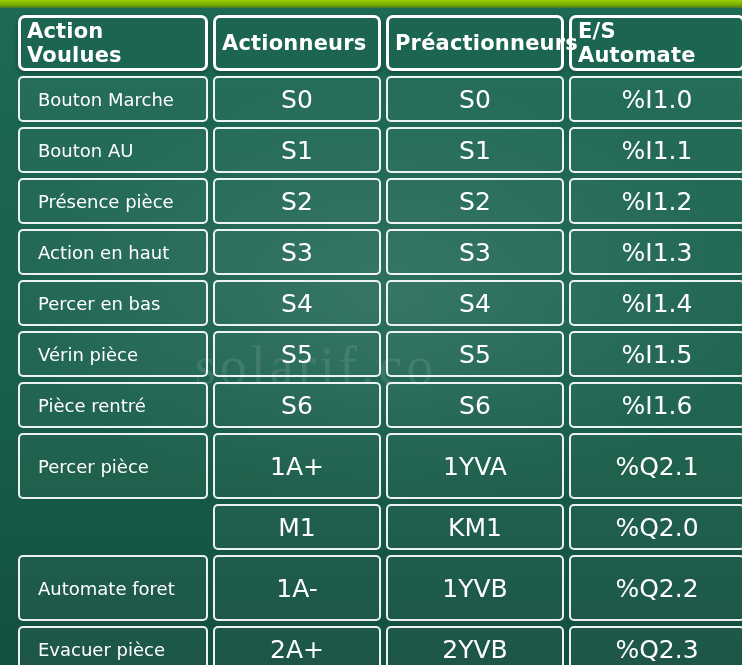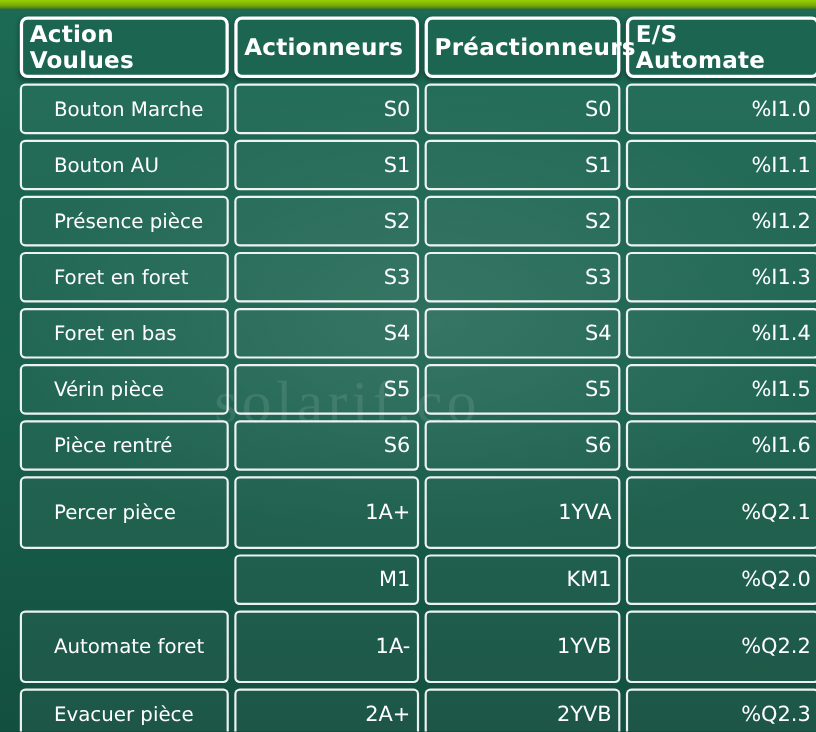--- a/index.html
+++ b/index.html
@@ -72,30 +72,30 @@
     letter-spacing: 0.2px;
     box-shadow: 0 2px 5px rgba(0,0,0,0.35);
   }
   th.hd.left {
     text-align: left;
   }
   td.cell {
     border: 2px solid rgba(255,255,255,0.92);
     border-radius: 5px;
     color: #ffffff;
-    font-size: 19px;
+    font-size: 25px;
     height: 42px;
-    text-align: right;
+    text-align: center;
     padding: 0 6px;
     background: rgba(255,255,255,0.045);
     font-family: "DejaVu Sans", sans-serif;
   }
   td.cell.label {
     text-align: left;
-    padding-left: 29px;
+    padding-left: 18px;
     font-size: 18px;
   }
   td.cell.tall {
     height: 62px;
     margin-left: 46px;
   }
   td.spacer {
     border: none;
     background: transparent;
     padding: 0;
@@ -136,27 +136,27 @@
         <td class="cell">S1</td>
         <td class="cell">%I1.1</td>
       </tr>
       <tr>
         <td class="cell label">Présence pièce</td>
         <td class="cell">S2</td>
         <td class="cell">S2</td>
         <td class="cell">%I1.2</td>
       </tr>
       <tr>
-        <td class="cell label">Foret en foret</td>
+        <td class="cell label">Action en haut</td>
         <td class="cell">S3</td>
         <td class="cell">S3</td>
         <td class="cell">%I1.3</td>
       </tr>
       <tr>
-        <td class="cell label">Foret en bas</td>
+        <td class="cell label">Percer en bas</td>
         <td class="cell">S4</td>
         <td class="cell">S4</td>
         <td class="cell">%I1.4</td>
       </tr>
       <tr>
         <td class="cell label">Vérin pièce</td>
         <td class="cell">S5</td>
         <td class="cell">S5</td>
         <td class="cell">%I1.5</td>
       </tr>

